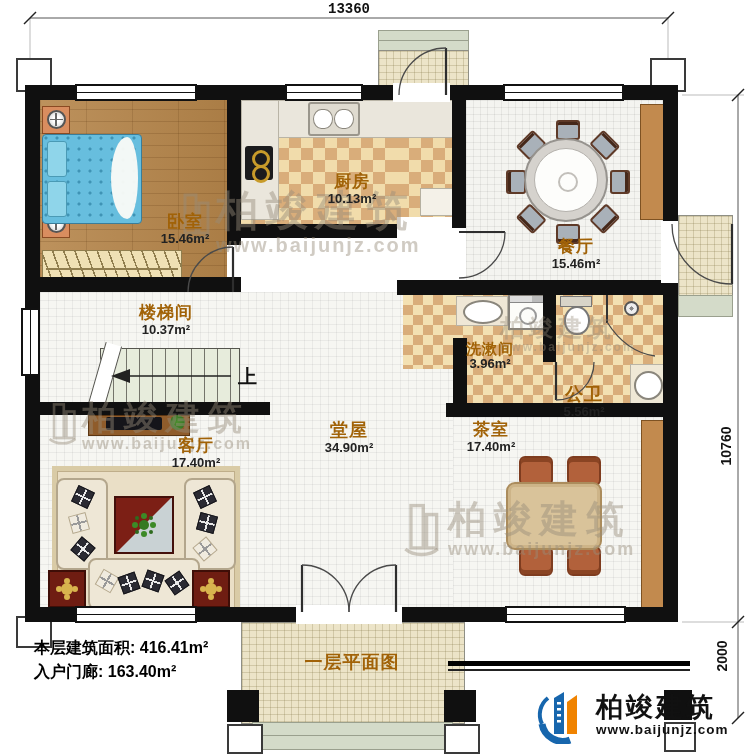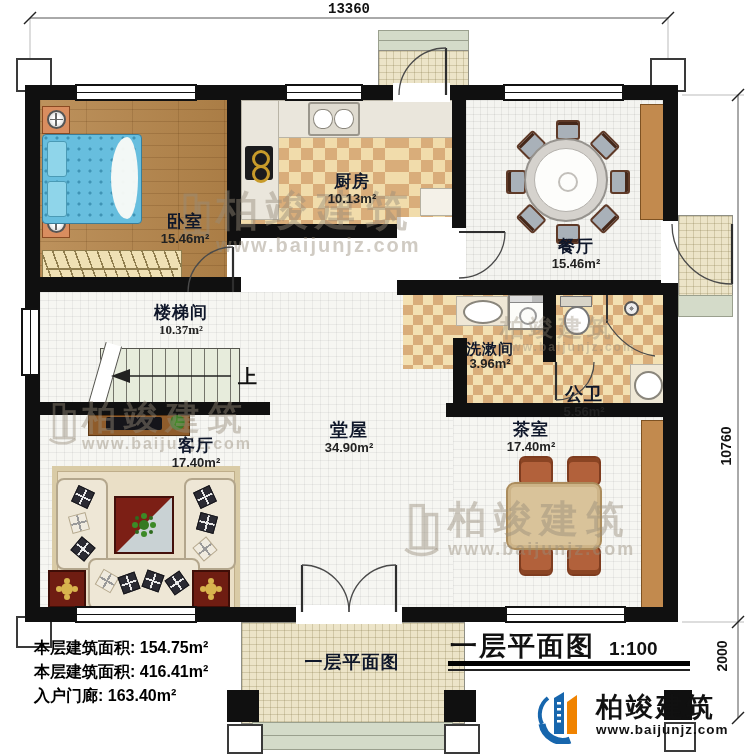--- a/index.html
+++ b/index.html
@@ -41,21 +41,21 @@
   .bed{background-color:#67bede;background-image:radial-gradient(circle at 3px 3px,#3f93b5 1.3px,transparent 1.8px);background-size:11px 11px;border:1.5px solid #3a7d99;border-radius:4px;}
   .pillow{position:absolute;background:#8fd5ea;border:1.5px solid #4a9ab5;border-radius:3px;}
   .fold{position:absolute;background:#fbfbf7;opacity:.95;border-radius:60% 40% 40% 60%/50% 50% 50% 50%;}
   .ward{background:#efe0b4;border:1.5px solid #8f7d4e;background-image:repeating-linear-gradient(70deg,transparent 0 9px,#8f7d4e 9px 10.5px);}
   .ward:before{content:"";position:absolute;left:3px;right:3px;top:50%;height:2px;background:#8f7d4e;}
   .dchair{position:absolute;left:50%;top:50%;width:20px;height:16px;margin:-8px 0 0 -10px;background:#a9b1b9;border:2px solid #5f3a28;border-radius:3px;box-shadow:inset 0 3px 0 #46281a;}
   .tchair{background:#b2613b;border:2px solid #7e3c1f;border-radius:6px;box-shadow:inset 0 4px 0 #8a4423;}
   .ttable{background:#d9c39a;border:2px solid #ab8c5c;border-radius:9px;box-shadow:inset 0 0 0 3px #cdb488;}
   
   .rlabel{z-index:20;text-align:center;transform:translateX(-50%);line-height:1.15;white-space:nowrap;}
-  .rname{font-size:17px;font-weight:bold;color:#0f172a;letter-spacing:1px;}
+  .rname{font-size:17px;font-weight:bold;color:#a16207;letter-spacing:1px;}
   .rarea{font-size:13px;font-weight:bold;color:#222;}
   .wm{z-index:15;display:flex;align-items:flex-start;color:rgba(150,140,122,.45);pointer-events:none;white-space:nowrap;}
   .wmname{font-weight:bold;letter-spacing:8px;line-height:1;}
   .wmurl{font-weight:bold;letter-spacing:2px;line-height:1.3;}
   .dimlabel{z-index:45;font-size:14px;font-weight:bold;color:#111;text-align:center;background:transparent;}
   .info{z-index:45;font-size:16px;font-weight:bold;line-height:24px;color:#000;}
   .titleblock{z-index:45;}
   .t1{font-size:27px;font-weight:bold;letter-spacing:2px;}
   .t2{font-size:19px;font-weight:bold;margin-left:14px;}
   .brand{z-index:45;display:flex;align-items:center;}
@@ -222,41 +222,41 @@
     <div class="rarea">15.46m²</div>
   </div>
   <div class="abs rlabel" style="left:352px;top:172px;">
     <div class="rname">厨房</div>
     <div class="rarea">10.13m²</div>
   </div>
   <div class="abs rlabel" style="left:576px;top:237px;text-align:center;">
     <div class="rname">餐厅</div>
     <div class="rarea">15.46m²</div>
   </div>
-  <div class="abs rlabel" style="left:181px;top:303px;font-family:Liberation Serif, serif;">
+  <div class="abs rlabel" style="left:166px;top:303px;">
     <div class="rname">楼梯间</div>
     <div class="rarea">10.37m²</div>
   </div>
   <div class="abs rlabel" style="left:490px;top:340px;">
     <div class="rname" style="font-size:15px;">洗漱间</div>
     <div class="rarea">3.96m²</div>
   </div>
   <div class="abs rlabel" style="left:584px;top:340px;">
     <div class="rname" style="font-size:18px;margin-top:44px;">公卫</div>
     <div class="rarea">5.56m²</div>
   </div>
   <div class="abs rlabel" style="left:181px;top:436px;margin-left:15px;">
     <div class="rname">客厅</div>
     <div class="rarea">17.40m²</div>
   </div>
   <div class="abs rlabel" style="left:349px;top:420px;">
     <div class="rname" style="font-size:18px;">堂屋</div>
     <div class="rarea">34.90m²</div>
   </div>
-  <div class="abs rlabel" style="left:491px;top:420px;margin-left:40px;">
+  <div class="abs rlabel" style="left:491px;top:420px;">
     <div class="rname">茶室</div>
     <div class="rarea">17.40m²</div>
   </div>
   <div class="abs rlabel" style="left:352px;top:652px;">
     <div class="rname" style="font-size:18px;">一层平面图</div>
   </div>
   <div class="abs" style="left:238px;top:364px;z-index:20;font-size:19px;font-weight:bold;">
     <span>上</span>
   </div>
 
@@ -355,28 +355,24 @@
     <span>13360</span>
   </div>
   <div class="abs dimlabel" style="left:684px;top:438px;width:84px;transform:rotate(-90deg);">
     <span>10760</span>
   </div>
   <div class="abs dimlabel" style="left:686px;top:648px;width:72px;transform:rotate(-90deg);">
     <span>2000</span>
   </div>
 
   <div class="abs info" style="left:34px;top:636px;">
-    <div>本层建筑面积: 154.75m²</div>
     <div>本层建筑面积: 416.41m²</div>
     <div>入户门廊: 163.40m²</div>
   </div>
 
-  <div class="abs titleblock" style="left:450px;top:628px;">
-    <span class="t1">一层平面图</span><span class="t2">1:100</span>
-  </div>
   <div class="abs" style="left:448px;top:661px;width:242px;height:5px;background:#000;z-index:45;"></div>
   <div class="abs" style="left:448px;top:669px;width:242px;height:2px;background:#222;z-index:45;"></div>
 
   <div class="abs brand" style="left:534px;top:686px;">
     <svg width="54" height="58" viewBox="0 0 54 58">
       <path d="M8,38 A21,21 0 0 0 36,54" fill="none" stroke="#1766ad" stroke-width="7"></path>
       <path d="M8,38 A21,21 0 0 1 14,12" fill="none" stroke="#1766ad" stroke-width="4"></path>
       <polygon points="20,12 30,6 30,48 20,48" fill="#1766ad"></polygon>
       <polygon points="33,16 43,9 43,48 33,48" fill="#f08300"></polygon>
       <g fill="#fff">

